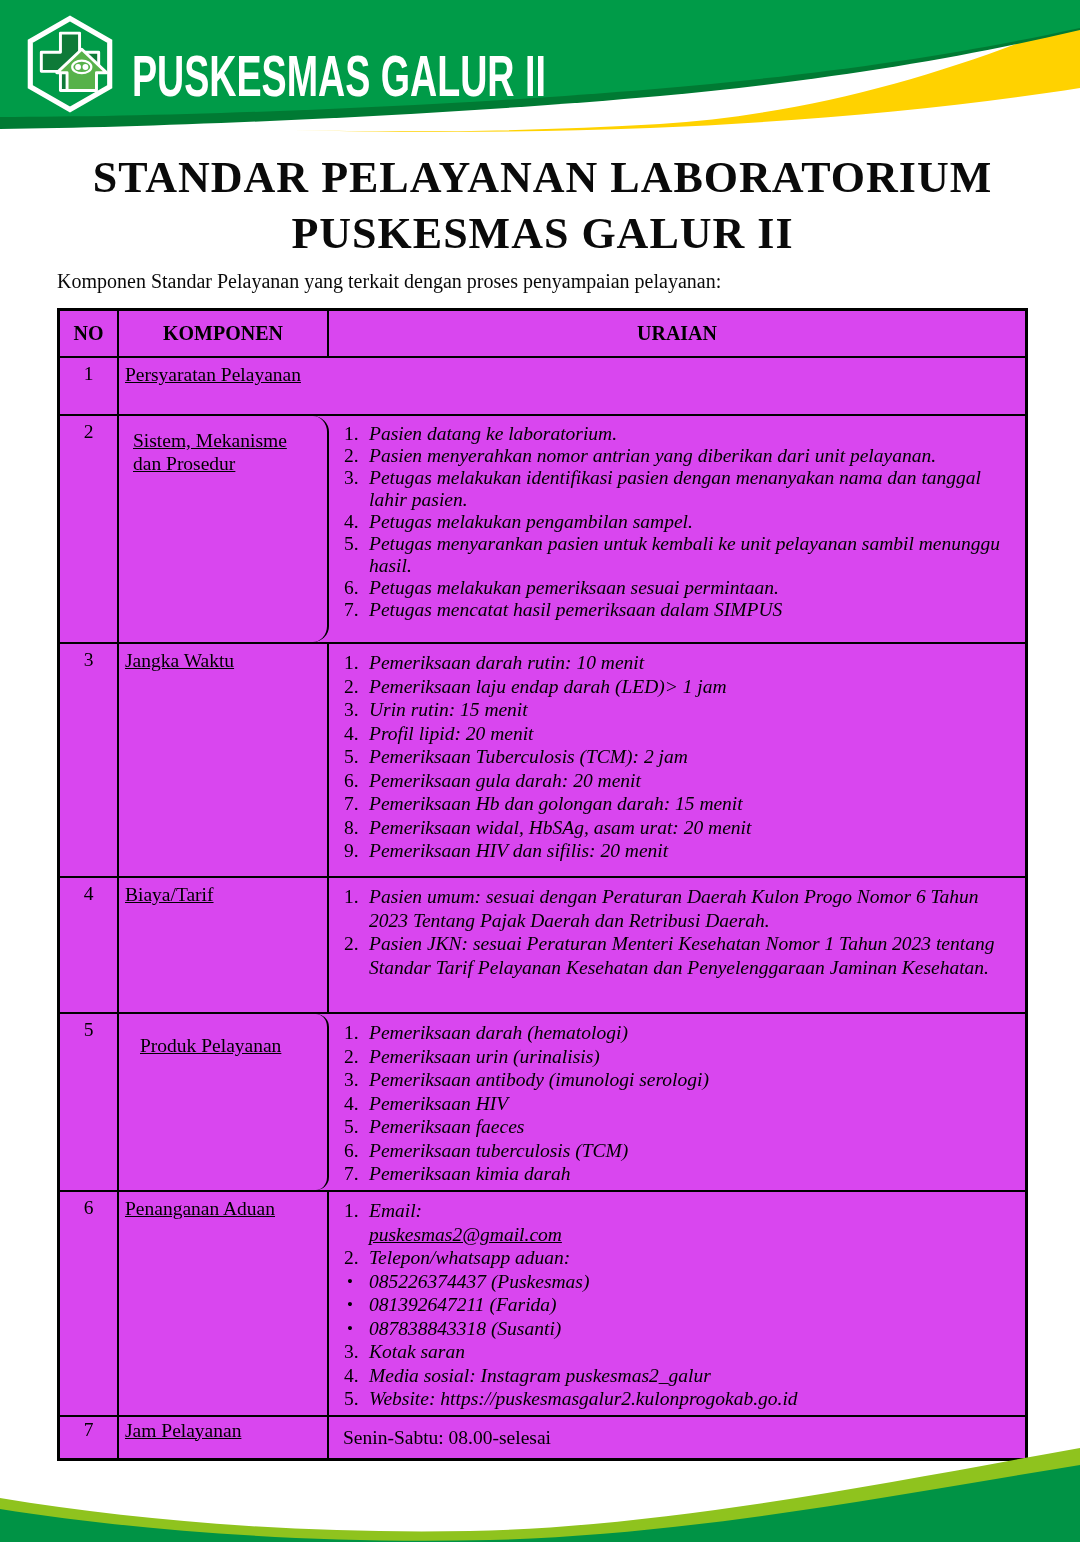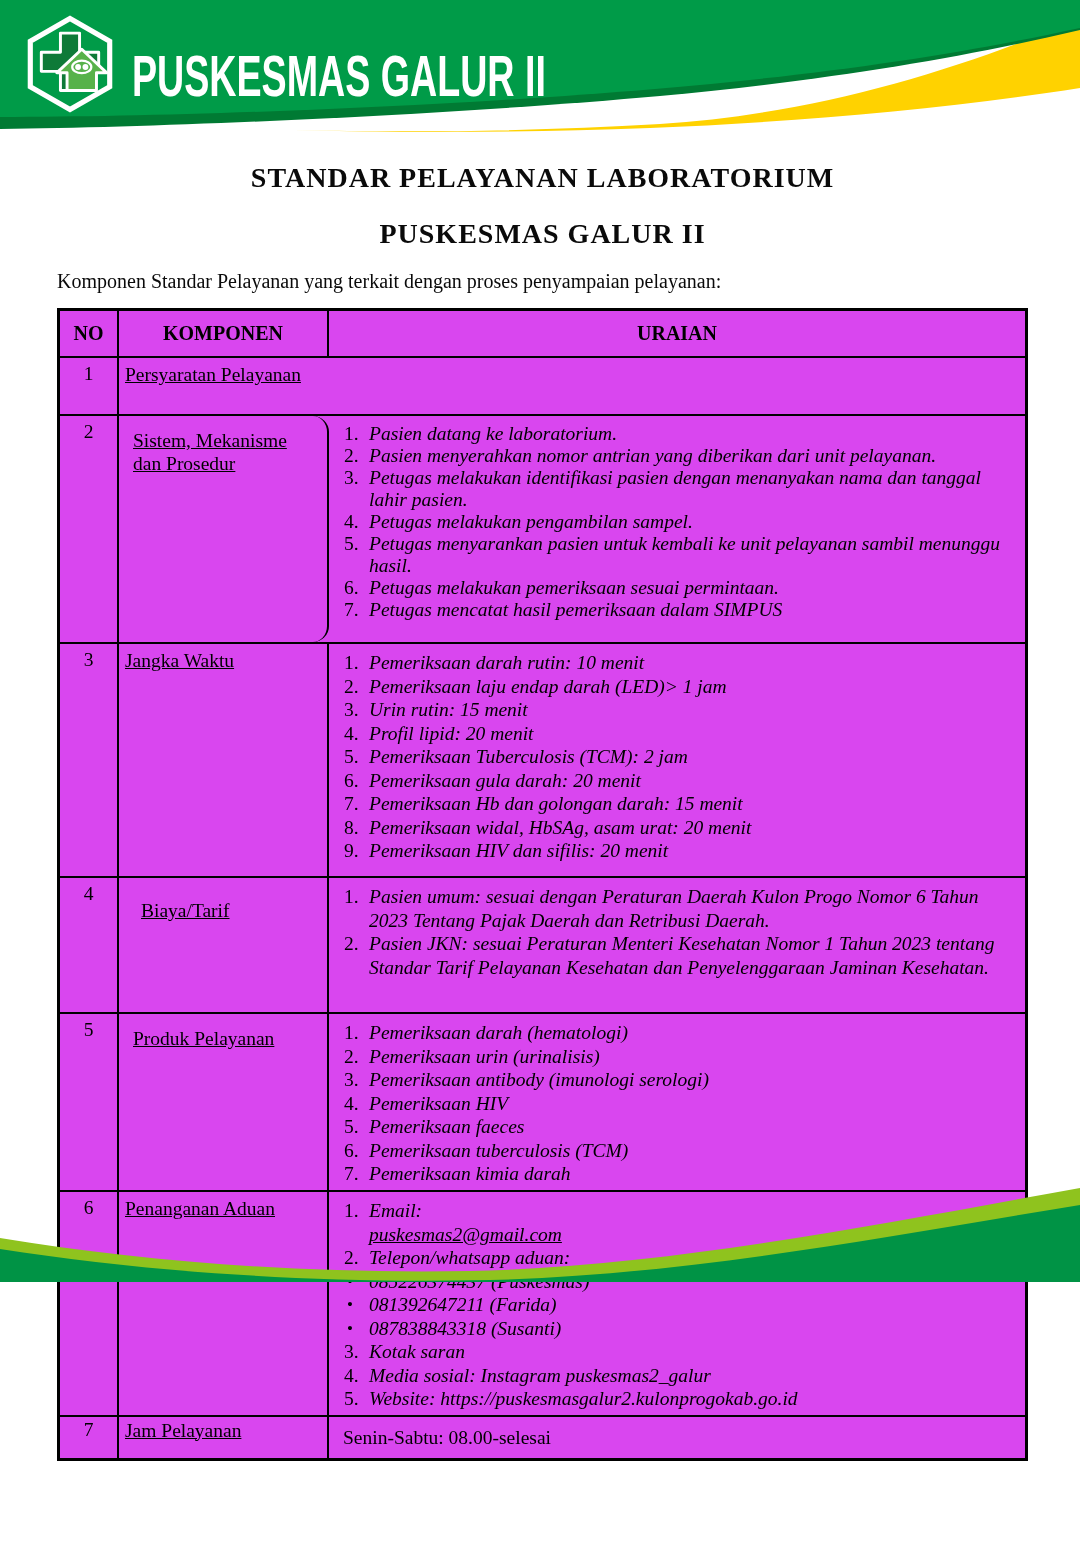--- a/index.html
+++ b/index.html
@@ -1,34 +1,34 @@
 <!DOCTYPE html>
 <html><head>
 <meta charset="utf-8">
 <style>
   * { box-sizing: border-box; margin: 0; padding: 0; }
   html,body { width:1080px; height:1542px; background:#fff; overflow:hidden; }
-  .page { position:relative; width:1080px; height:1282px; background:#ffffff;
+  .page { position:relative; width:1080px; height:1542px; background:#ffffff;
           font-family:"Liberation Serif", serif; color:#000; }
 
   
   .hdr-svg { position:absolute; top:0; left:0; width:1080px; height:150px; display:block; }
 
   .logo-wrap { position:absolute; top:12px; left:20px; width:100px; height:104px; }
   .logo-wrap svg { width:100%; height:100%; display:block; }
 
   .brand { position:absolute; top:46px; left:132px; color:#ffffff;
            font-family:"Liberation Sans", sans-serif; font-weight:bold;
            font-size:57px; line-height:60px; white-space:nowrap;
            transform:scaleX(0.66); transform-origin:left center; letter-spacing:0px; }
 
   
   .content { position:relative; padding:150px 52px 0 57px; }
 
-  h1.doc-title { text-align:center; font-size:28px; line-height:56px;
+  h1.doc-title { text-align:center; font-size:44px; line-height:56px;
                  font-weight:bold; letter-spacing:1px; color:#0a0a0a; }
 
   .intro { margin-top:8px; font-size:20px; color:#0a0a0a; }
 
   
   .svc-table { margin-top:15px; width:971px; border:3px solid #000; background:#d946ef; }
   .t-row { display:grid; grid-template-columns:59px 210px 1fr; }
   .t-row + .t-row, #tbody .t-row:first-child { border-top:2px solid #000; }
   .cell { border-right:2px solid #000; padding:4px 6px; font-size:19.5px; }
   .cell:last-child { border-right:none; }
@@ -195,41 +195,41 @@
                   <div class="u-marker">9.</div>
                   <div class="u-text">Pemeriksaan HIV dan sifilis: 20 menit</div>
                 </div>
               </div>
             </div>
           </div>
           <div class="t-row">
             <div class="cell" style="padding: 0px;">
               <div class="c-no-val">4</div>
             </div>
-            <div class="cell" style="padding: 16px;">
+            <div class="cell" style="padding: 0px;">
               <div class="c-komp-val">Biaya/Tarif</div>
             </div>
             <div class="cell" style="padding: 0px;">
               <div class="u-list">
                 <div class="u-item">
                   <div class="u-marker">1.</div>
                   <div class="u-text">Pasien umum: sesuai dengan Peraturan Daerah Kulon Progo Nomor 6 Tahun 2023 Tentang Pajak Daerah dan Retribusi Daerah.</div>
                 </div>
                 <div class="u-item">
                   <div class="u-marker">2.</div>
                   <div class="u-text">Pasien JKN: sesuai Peraturan Menteri Kesehatan Nomor 1 Tahun 2023 tentang Standar Tarif Pelayanan Kesehatan dan Penyelenggaraan Jaminan Kesehatan.</div>
                 </div>
               </div>
             </div>
           </div>
           <div class="t-row">
             <div class="cell" style="padding: 0px;">
               <div class="c-no-val">5</div>
             </div>
-            <div class="cell" style="padding: 8px;">
+            <div class="cell" style="padding: 15px; border-radius: 13px;">
               <div class="c-komp-val">Produk Pelayanan</div>
             </div>
             <div class="cell" style="padding: 0px;">
               <div class="u-list">
                 <div class="u-item">
                   <div class="u-marker">1.</div>
                   <div class="u-text">Pemeriksaan darah (hematologi)</div>
                 </div>
                 <div class="u-item">
                   <div class="u-marker">2.</div>

